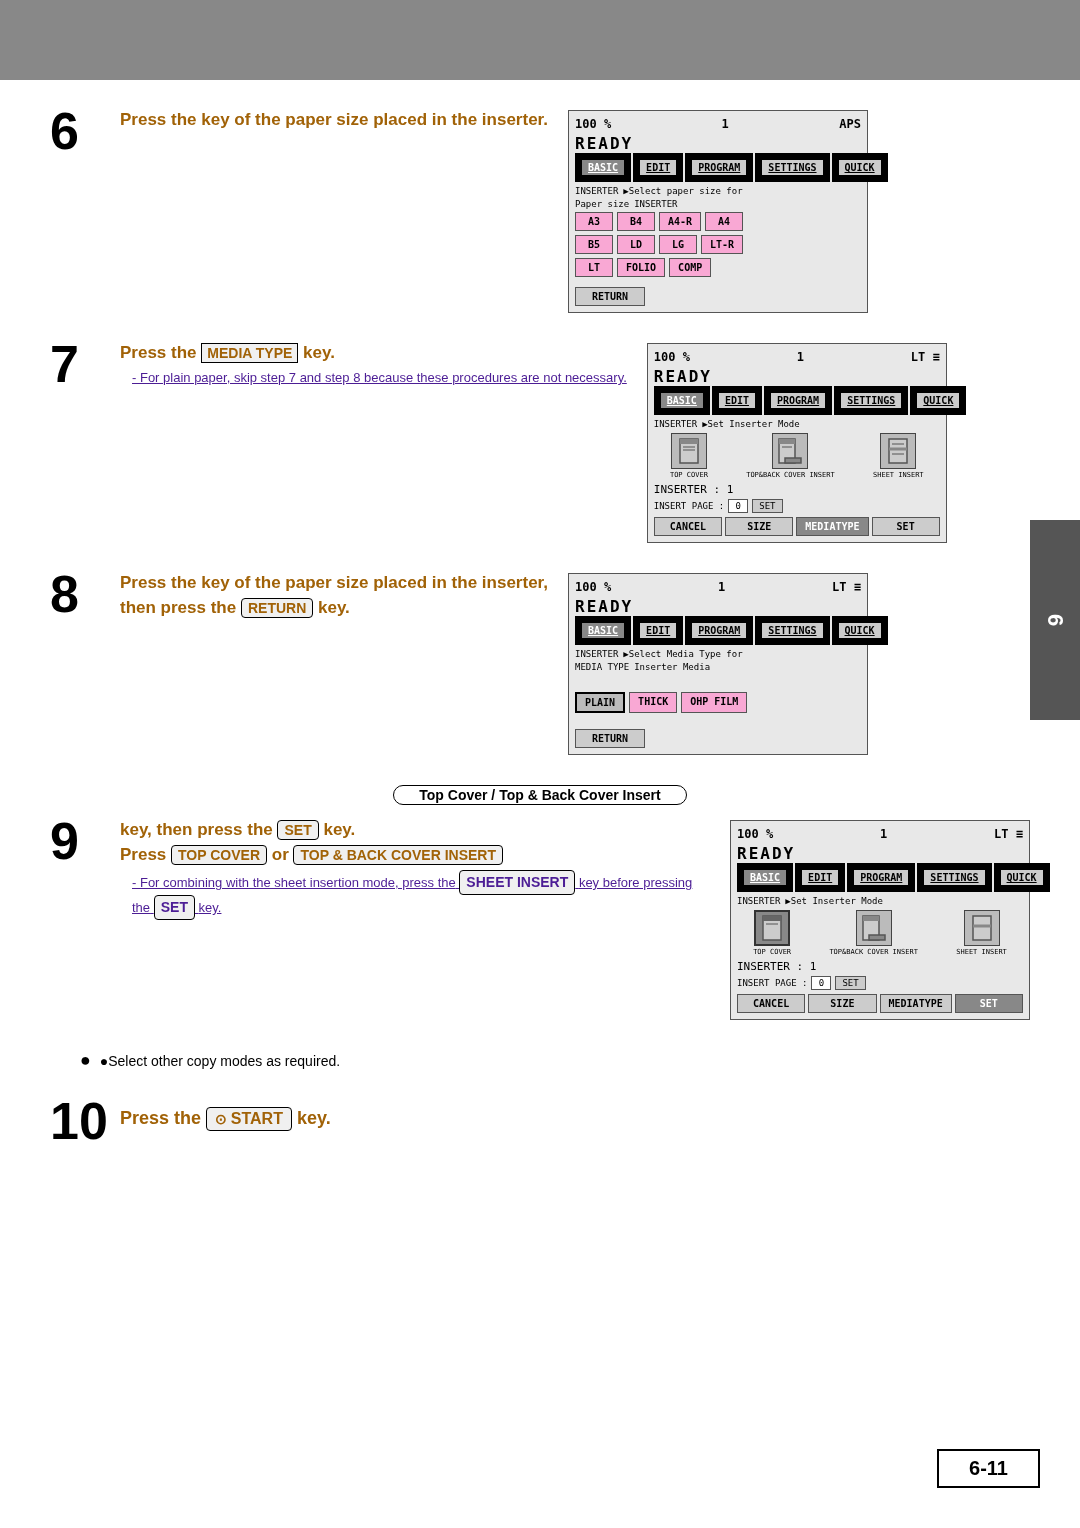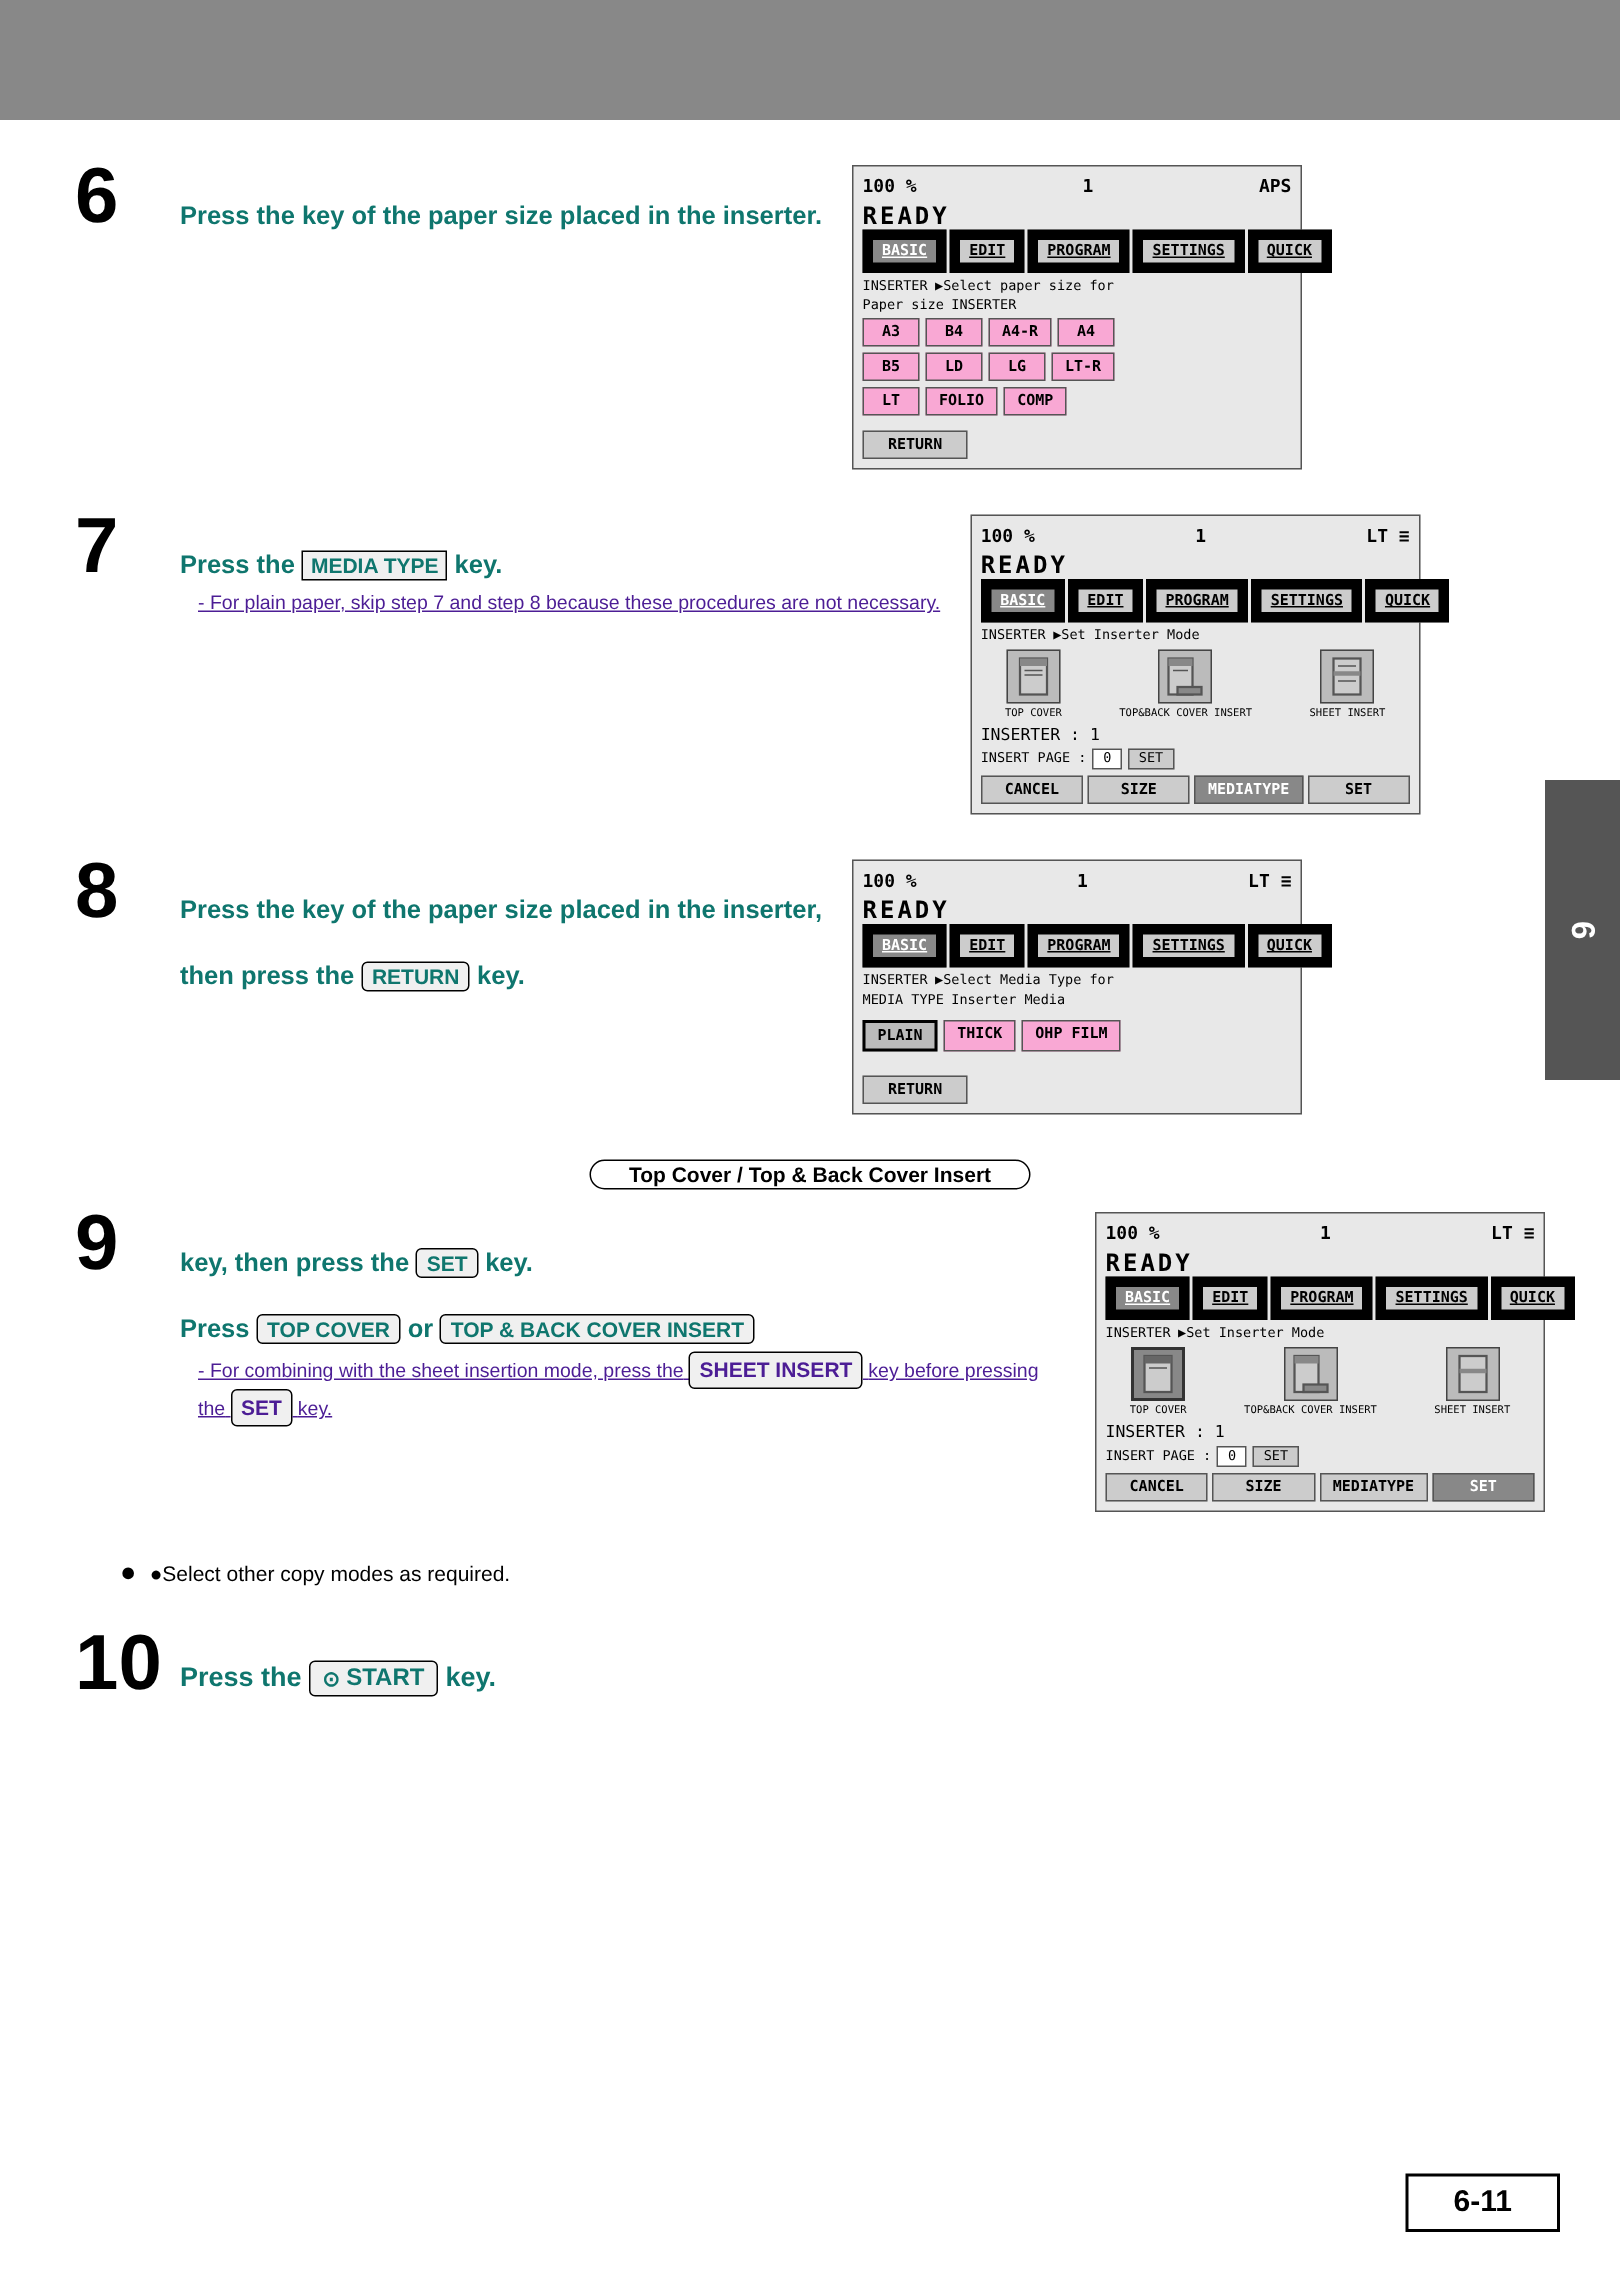--- a/index.html
+++ b/index.html
@@ -40,23 +40,22 @@
       margin-top: -5px;
     }
 
     .step-content {
       flex: 1;
     }
 
     .step-title {
       font-size: 17px;
       font-weight: bold;
-      color: #0f766e;
+      color: #a16207;
       margin-bottom: 5px;
-      margin-top: 24px;
     }
 
     .step-note {
       font-size: 13px;
       color: #4c1d95;
       margin-left: 12px;
       line-height: 1.5;
       text-decoration: underline;
     }
 
@@ -504,21 +503,21 @@
             <div class="ui-tab">QUICK</div>
           </div>
           <div class="ui-info-row">
             <span>INSERTER</span>
             <span>▶Select Media Type for</span>
           </div>
           <div class="ui-info-row">
             <span>MEDIA TYPE</span>
             <span>Inserter Media</span>
           </div>
-          <div class="ui-buttons-row" style="margin-top:8px;">
+          <div class="ui-buttons-row" style="margin-top:20px;">
             <div class="ui-btn highlighted">PLAIN</div>
             <div class="ui-btn">THICK</div>
             <div class="ui-btn">OHP FILM</div>
           </div>
           <div style="text-align:left; margin-top:10px;">
             <div class="ui-return-btn">RETURN</div>
           </div>
         </div>
       </div>
     </div>

